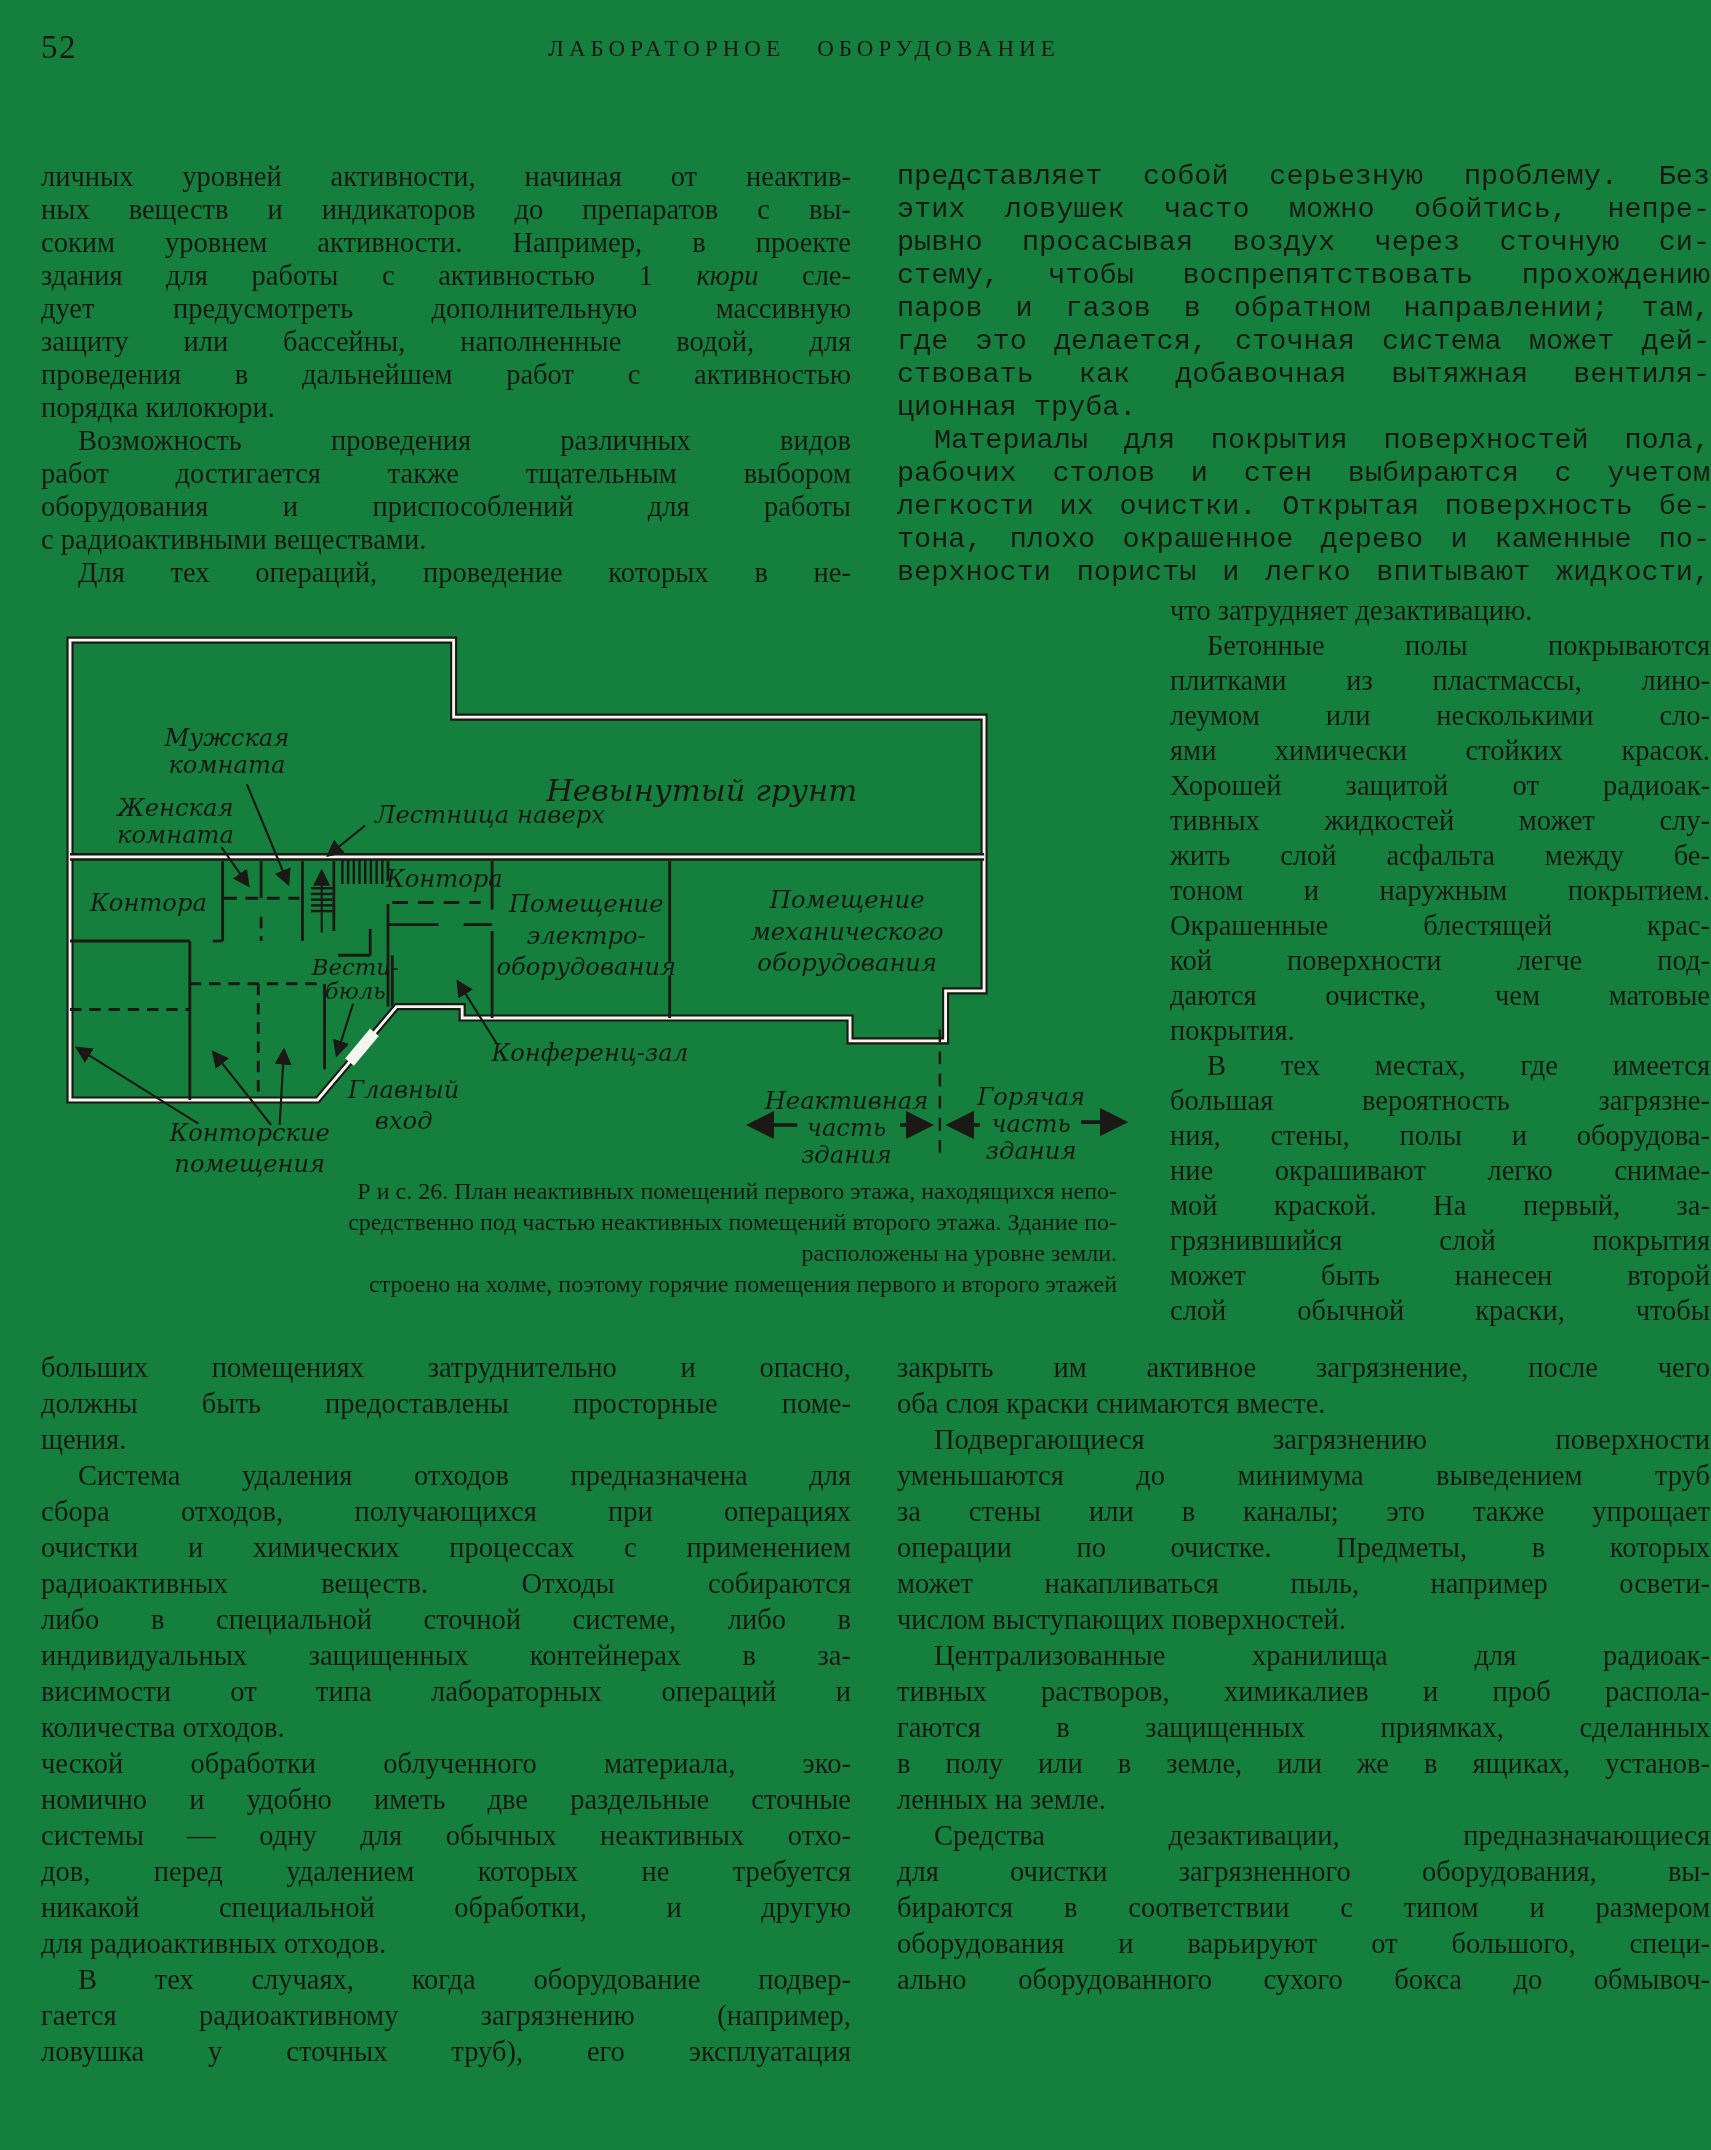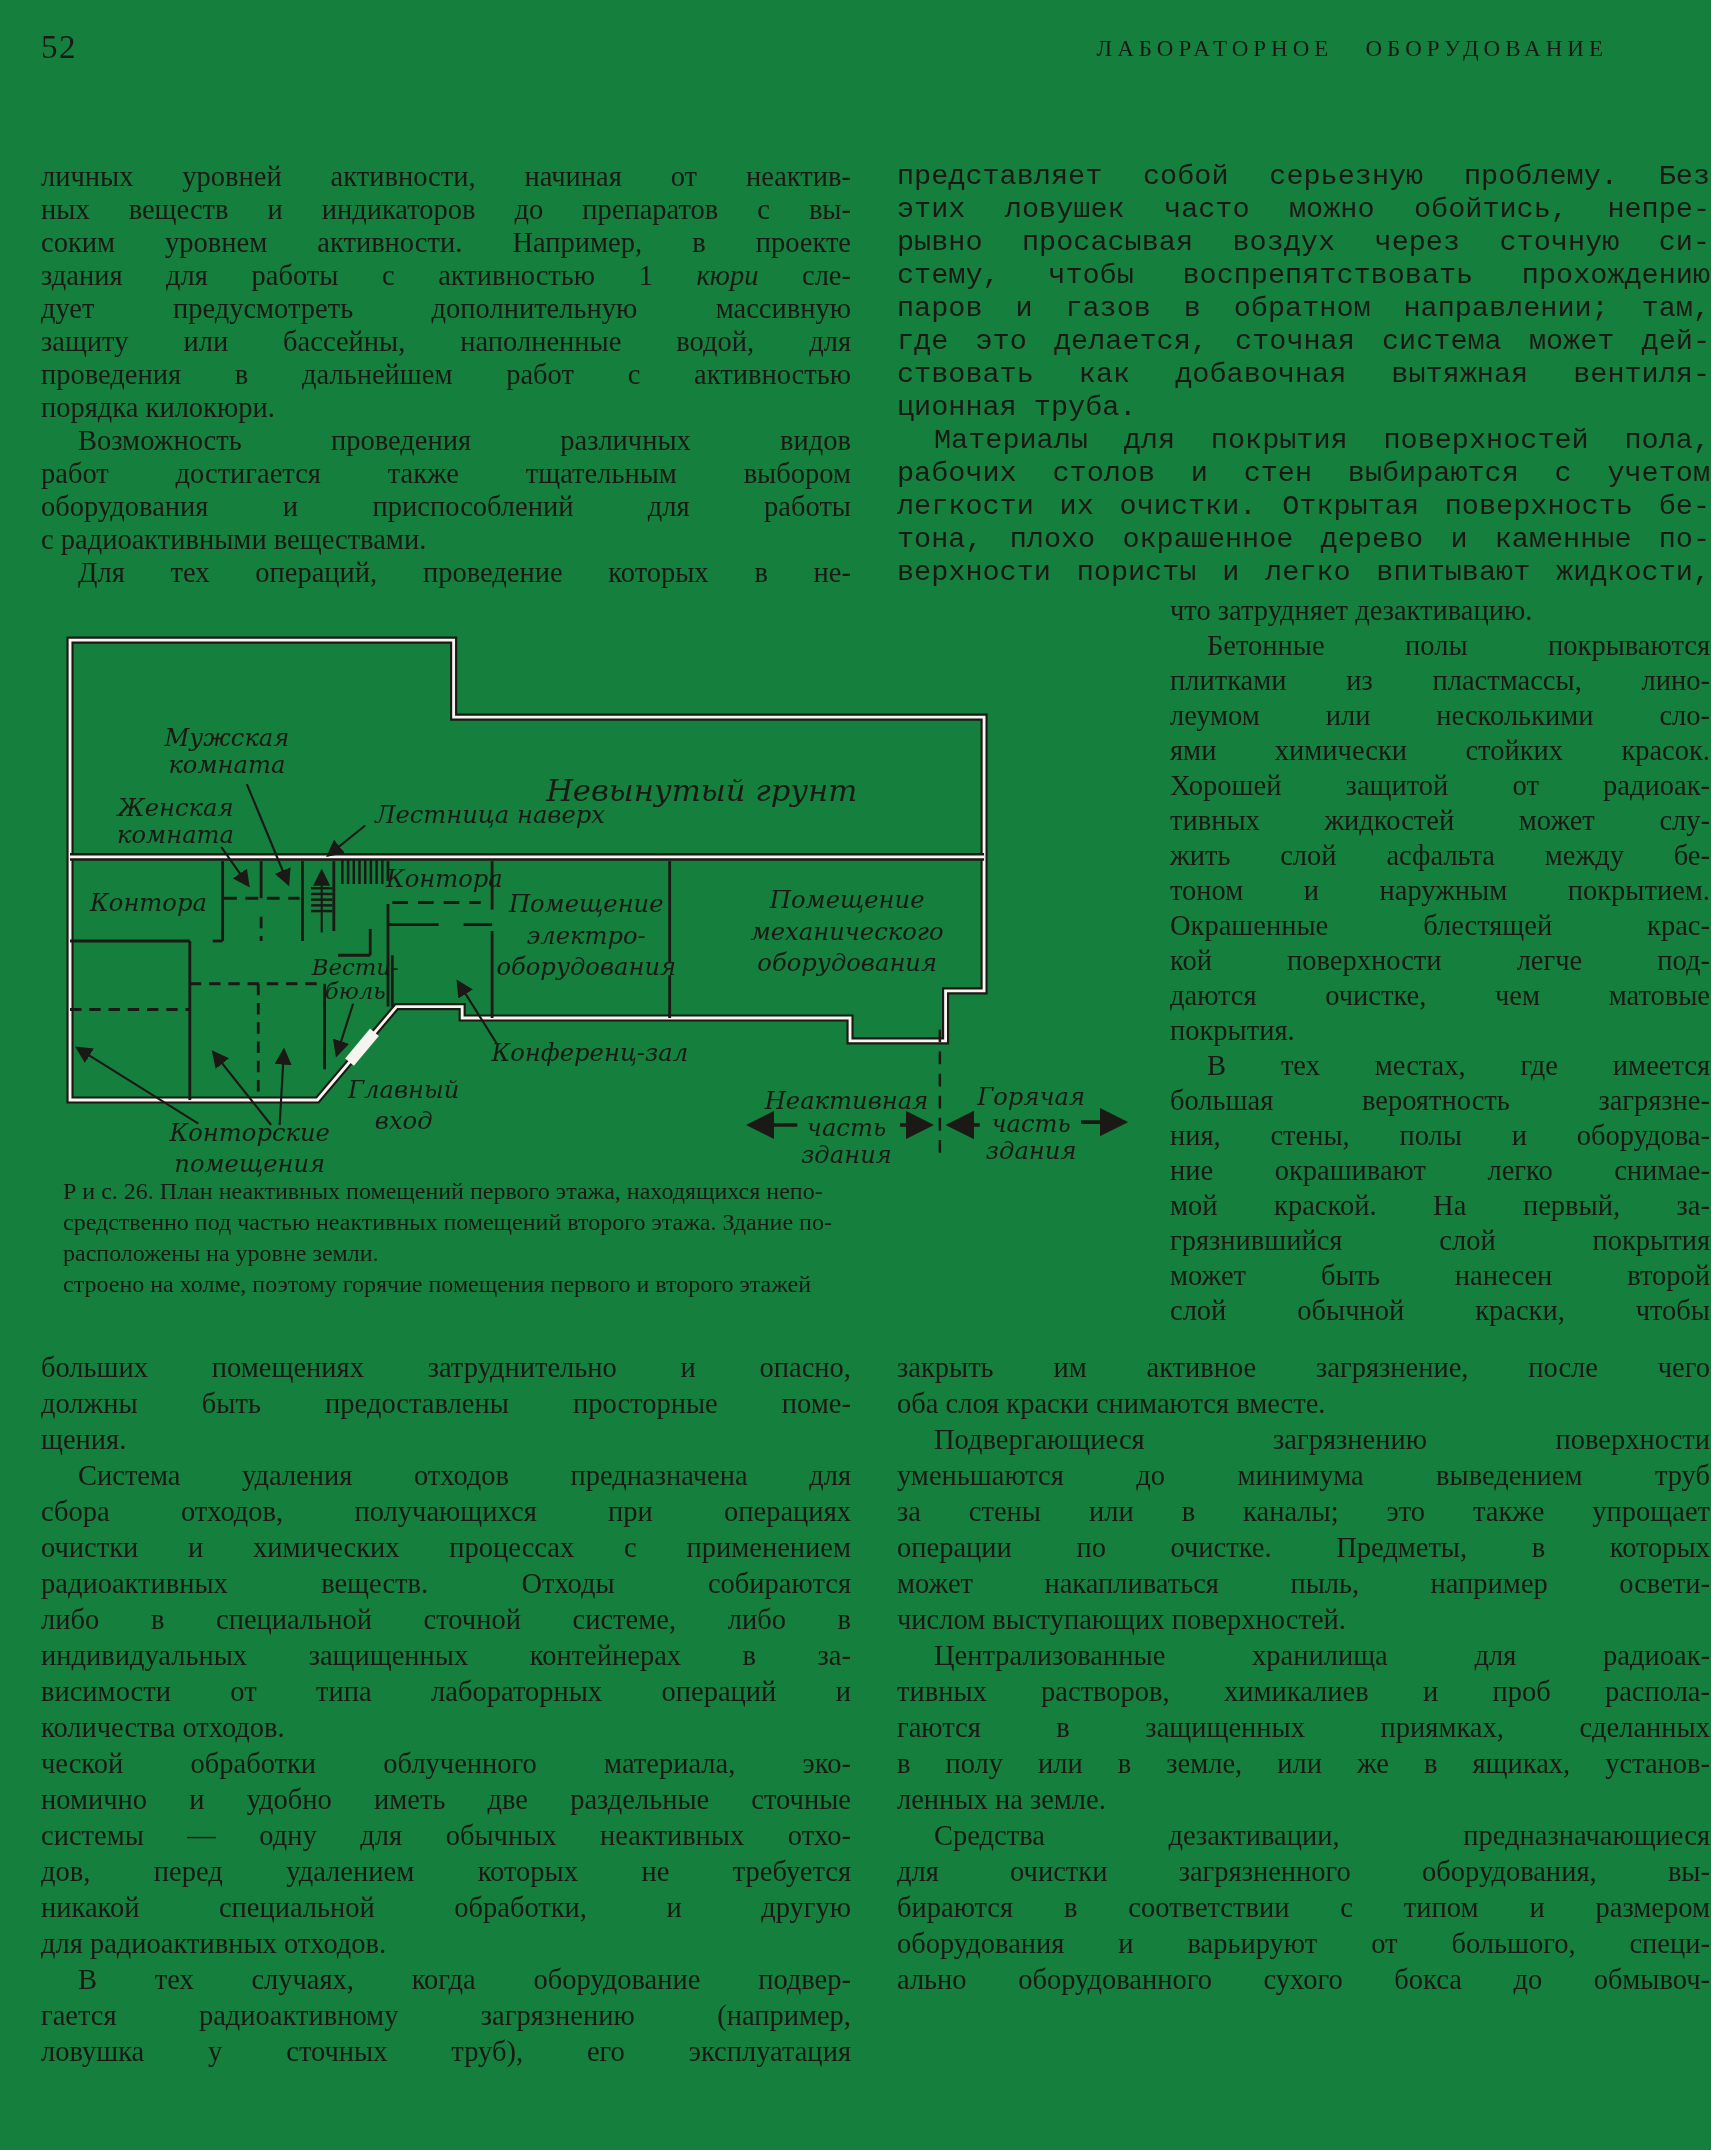--- a/index.html
+++ b/index.html
@@ -6,33 +6,33 @@
   .page{
     position:relative;
     width:1712px;height:2151px;
     background:#15803d;
     font-family:"Liberation Serif","DejaVu Serif",serif;
     color:#1b1916;
     overflow:hidden;
   }
   .abs{position:absolute;}
   .pagenum{left:41px;top:28.5px;font-size:33px;letter-spacing:1.4px;}
-  .hdr{left:0;top:36px;width:1608px;text-align:right;font-size:23px;letter-spacing:5px;word-spacing:21.4px;white-space:nowrap;}
+  .hdr{left:0;top:36px;width:1608px;text-align:center;font-size:23px;letter-spacing:5px;word-spacing:21.4px;white-space:nowrap;}
   .col{font-size:28.5px;line-height:33px;}
   .col .tl{text-align:justify;text-align-last:justify;white-space:normal;}
   .col .tl.pe{text-align-last:left;}
   .col .tl.in{text-indent:37px;}
   .em{font-style:italic;}
   #col-left-top{left:41px;top:160px;width:810px;}
   #col-right-top{left:897px;top:160px;width:813px;font-family:Liberation Mono, monospace;}
   #col-right-narrow{left:1170px;top:593px;width:540px;line-height:35px;}
   #col-left-bottom{left:41px;top:1350px;width:810px;line-height:36px;}
   #col-right-bottom{left:897px;top:1350px;width:813px;line-height:36px;}
   #caption{left:63px;top:1176px;width:1054px;font-size:24px;line-height:31px;}
-  #caption .cl{text-align:left;}
+  #caption .cl{text-align:right;}
   #figure{left:50px;top:633px;width:1091px;height:549px;}
   svg text{fill:#1b1916;}
   .plan-label{font-family:"DejaVu Serif","Liberation Serif",serif;font-style:italic;font-size:34px;}
   .plan-label.big{font-size:43px;}
   .plan-label.small{font-size:32px;}
 </style>
 </head>
 <body>
 
 <div class="page">

